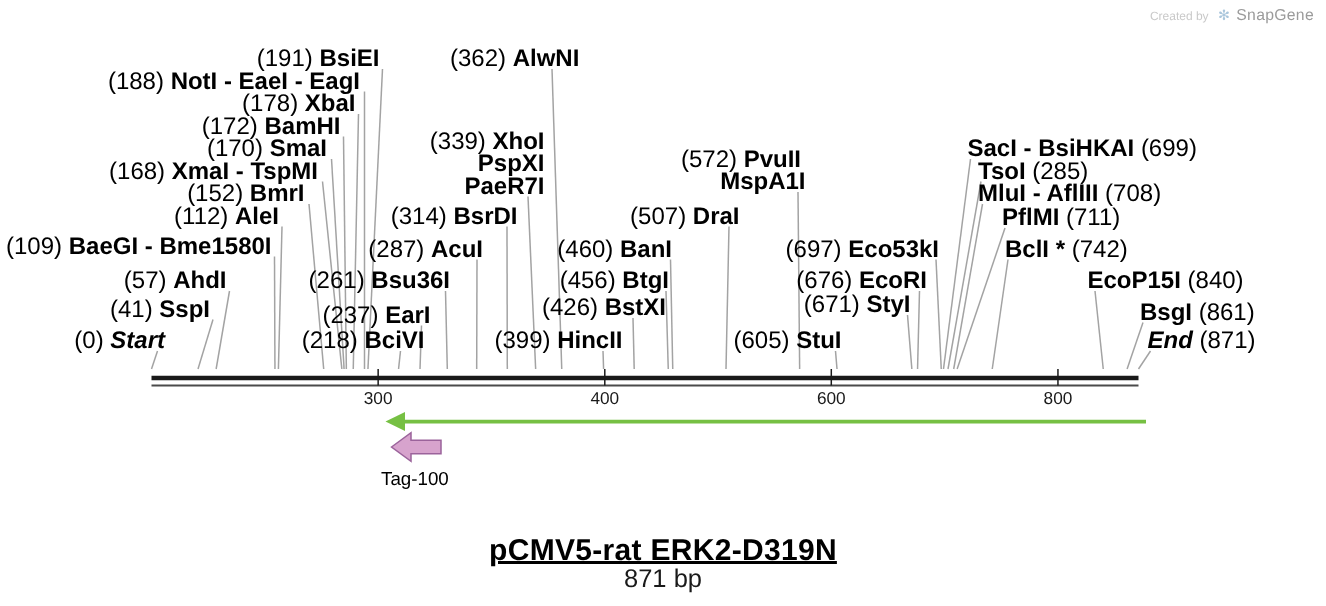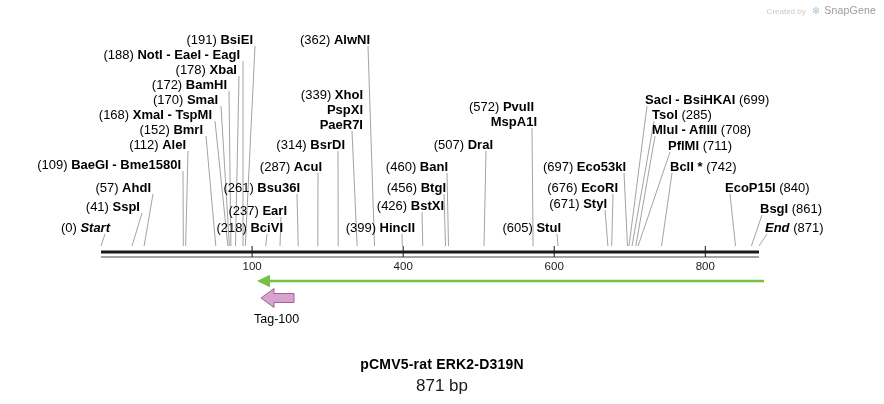--- a/index.html
+++ b/index.html
@@ -4,34 +4,34 @@
 <style>
   * { margin:0; padding:0; box-sizing:border-box; }
   html,body { background:#ffffff; }
   .canvas {
     position:relative; width:884px; height:404px; background:#fff;
     font-family:"Liberation Sans", sans-serif; overflow:hidden; color:#000;
   }
   .map-svg { position:absolute; left:0; top:0; }
   .labels-layer { position:absolute; left:0; top:0; width:884px; height:404px; pointer-events:none; }
   .site-label {
-    position:absolute; font-size:13px; line-height:14px; white-space:nowrap;
+    position:absolute; font-size:16px; line-height:14px; white-space:nowrap;
     color:#000; pointer-events:auto;
   }
   .site-label b { font-weight:bold; }
   .site-label.right { transform:translateX(-100%); }
   .site-label.italic b { font-style:italic; }
   .site-label .pos { font-weight:normal; }
   .tick-num {
     position:absolute; transform:translateX(-50%);
     font-size:11.5px; color:#1a1a1a; pointer-events:auto;
   }
   .tag-label { position:absolute; font-size:12.5px; color:#000; }
   .title-block { position:absolute; left:0; width:884px; text-align:center; }
-  .plasmid-title { top:356px; font-size:14px; font-weight:bold; letter-spacing:.2px; }
+  .plasmid-title { top:356px; font-size:20px; font-weight:bold; letter-spacing:.2px;text-decoration:underline; }
   .plasmid-length { top:376px; font-size:17px; color:#1a1a1a; }
   .watermark { position:absolute; top:4px; right:8px; font-size:8px; color:#c9c9c9; }
   .wm-logo { color:#a9c6dc; font-size:9.5px; padding:0 2px 0 4px; }
   .wm-brand { font-size:10.5px; color:#9b9b9b; letter-spacing:.2px; }
 </style>
 </head>
 <body>
 
 <div class="canvas">
 
@@ -84,21 +84,21 @@
       <line x1="252.1" y1="246" x2="252.1" y2="257" stroke="#1a1a1a" stroke-width="1"></line>
       <line x1="403.2" y1="246" x2="403.2" y2="257" stroke="#1a1a1a" stroke-width="1"></line>
       <line x1="554.2" y1="246" x2="554.2" y2="257" stroke="#1a1a1a" stroke-width="1"></line>
       <line x1="705.3" y1="246" x2="705.3" y2="257" stroke="#1a1a1a" stroke-width="1"></line>
       <line x1="764" y1="281" x2="269" y2="281" stroke="#76c043" stroke-width="2.5"></line>
       <polygon points="257,281 270,274.7 270,287.3" fill="#76c043"></polygon>
       <polygon points="261,298 274,288.5 274,293.5 294,293.5 294,302.5 274,302.5 274,307.5" fill="#d7a3cd" stroke="#9b639b" stroke-width="1"></polygon>
     </svg>
 
   <div class="labels-layer">
-      <div class="tick-num" style="left: 252.1px; top: 260px;">100</div>
+      <div class="tick-num" style="left: 252.1px; top: 260px;">300</div>
       <div class="tick-num" style="left: 403.2px; top: 260px;">400</div>
       <div class="tick-num" style="left: 554.2px; top: 260px;">600</div>
       <div class="tick-num" style="left: 705.3px; top: 260px;">800</div>
       <div class="site-label right" style="left: 253px; top: 33px;"><span class="pos">(191) </span><b>BsiEI</b></div>
       <div class="site-label right" style="left: 240px; top: 48px;"><span class="pos">(188) </span><b>NotI - EaeI - EagI</b></div>
       <div class="site-label right" style="left: 237px; top: 63px;"><span class="pos">(178) </span><b>XbaI</b></div>
       <div class="site-label right" style="left: 227px; top: 78px;"><span class="pos">(172) </span><b>BamHI</b></div>
       <div class="site-label right" style="left: 218px; top: 93px;"><span class="pos">(170) </span><b>SmaI</b></div>
       <div class="site-label right" style="left: 212px; top: 108px;"><span class="pos">(168) </span><b>XmaI - TspMI</b></div>
       <div class="site-label right" style="left: 203px; top: 123px;"><span class="pos">(152) </span><b>BmrI</b></div>

